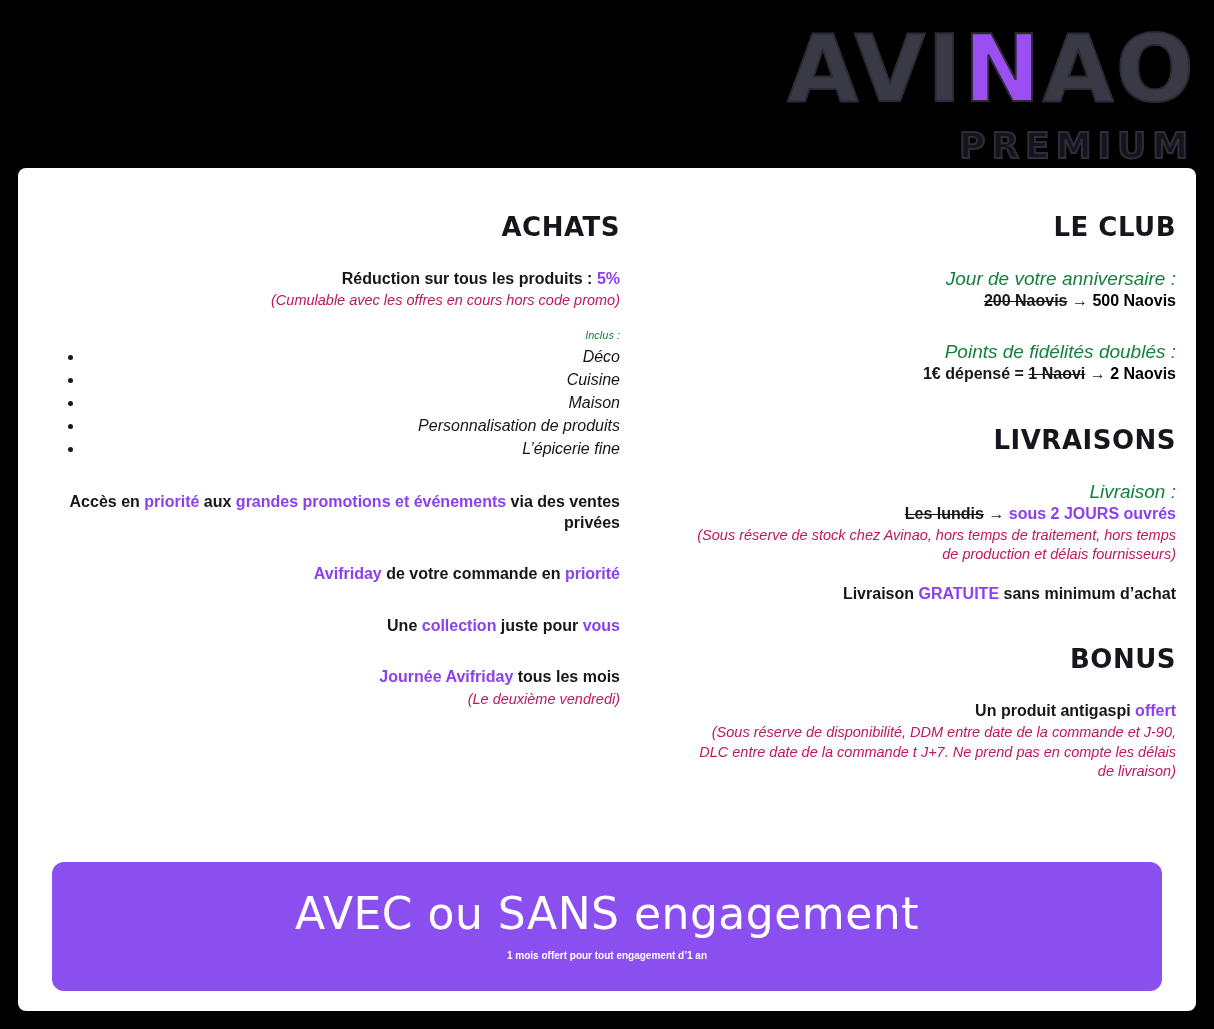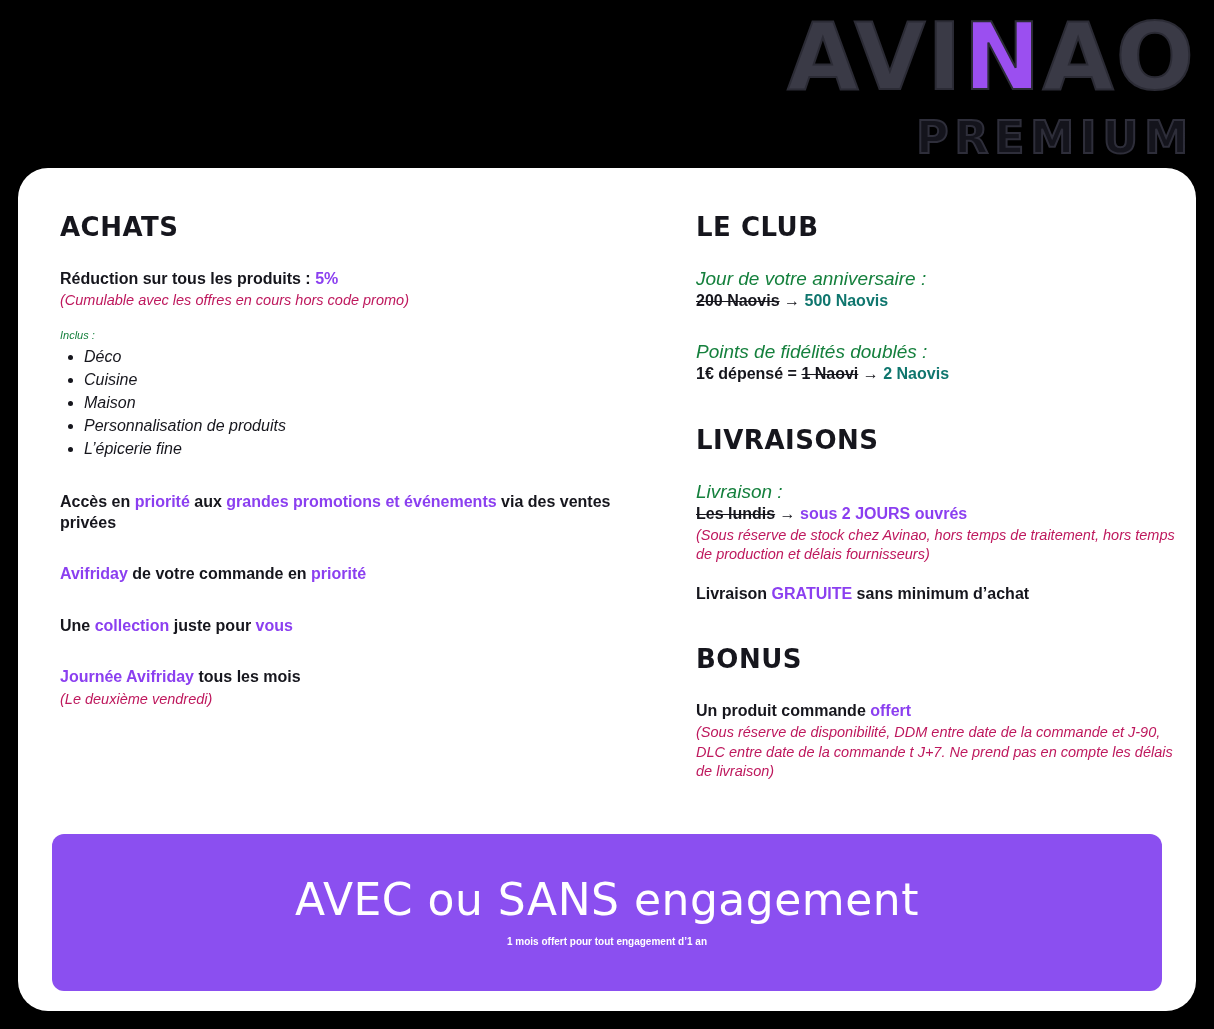--- a/index.html
+++ b/index.html
@@ -12,21 +12,21 @@
     height: 1029px;
     font-family: "Liberation Sans", sans-serif;
     color: #1b1b23;
     overflow: hidden;
     position: relative;
   }
 
   
   .header {
     position: absolute;
-    top: 4px; left: 0;
+    top: 16px; left: 0;
     width: 1214px;
     height: 168px;
     background: #000000;
   }
   .logo-wrap {
     position: absolute;
     right: 18px;
     top: 8px;
     width: 420px;
     height: 150px;
@@ -46,39 +46,40 @@
   }
   .logo-main .hl {
     color: #9b4ff0;
   }
   .logo-sub {
     position: absolute;
     right: 2px;
     top: 104px;
     font-family: "DejaVu Sans", sans-serif;
     font-weight: bold;
-    font-size: 44px;
+    font-size: 36px;
     letter-spacing: 6px;
     color: #14141c;
     -webkit-text-stroke: 2px #2e2e3a;
     line-height: 1;
     white-space: nowrap;
   }
 
   
   .card {
     position: absolute;
     top: 168px;
     left: 18px;
     width: 1178px;
     height: 843px;
     background: #ffffff;
-    border-radius: 30px;
+    border-radius: 8px;
     box-sizing: border-box;
     overflow: hidden;
+    text-align: right;
   }
 
   .cols {
     position: absolute;
     top: 0; left: 0;
     width: 100%;
     height: 700px;
   }
   .col-left {
     position: absolute;
@@ -119,21 +120,21 @@
   }
   .note {
     font-style: italic;
     font-size: 14.5px;
     font-weight: normal;
     line-height: 1.32;
     margin: 2px 0 0 0;
     color: #be185d;
   }
   .purple { color: #8b3ff0; }
-  .cyan { color: #0f766e; }
+  .cyan { color: #000000; }
   .strike { text-decoration: line-through; }
   .gap-sm { height: 18px; }
   .gap-md { height: 30px; }
 
   ul.bullets {
     margin: 4px 0 0 0;
     padding-left: 24px;
     list-style: disc;
   }
   ul.bullets li {
@@ -142,21 +143,21 @@
     line-height: 1.45;
     color: #16161d;
   }
 
   
   .banner {
     position: absolute;
     left: 34px;
     bottom: 20px;
     width: 1110px;
-    height: 157px;
+    height: 129px;
     background: #8b4ff0;
     border-radius: 12px;
     display: flex;
     flex-direction: column;
     align-items: center;
     justify-content: center;
     color: #ffffff;
   }
   .banner-title {
     font-family: "DejaVu Sans", sans-serif;
@@ -266,21 +267,21 @@
 
       <p class="line">
         <span>Livraison </span><span class="purple">GRATUITE</span><span> sans minimum d’achat</span>
       </p>
 
       <div class="sect-spacer"></div>
 
       <h2 class="sect">BONUS</h2>
 
       <p class="line">
-        <span>Un produit commande </span><span class="purple">offert</span>
+        <span>Un produit antigaspi </span><span class="purple">offert</span>
       </p>
       <p class="note">(Sous réserve de disponibilité, DDM entre date de la commande et J-90, DLC entre date de la commande t J+7. Ne prend pas en compte les délais de livraison)</p>
     </div>
   </div>
 
   <div class="banner">
     <div class="banner-title">AVEC ou SANS engagement</div>
     <div class="banner-sub">1 mois offert pour tout engagement d’1 an</div>
   </div>
 

